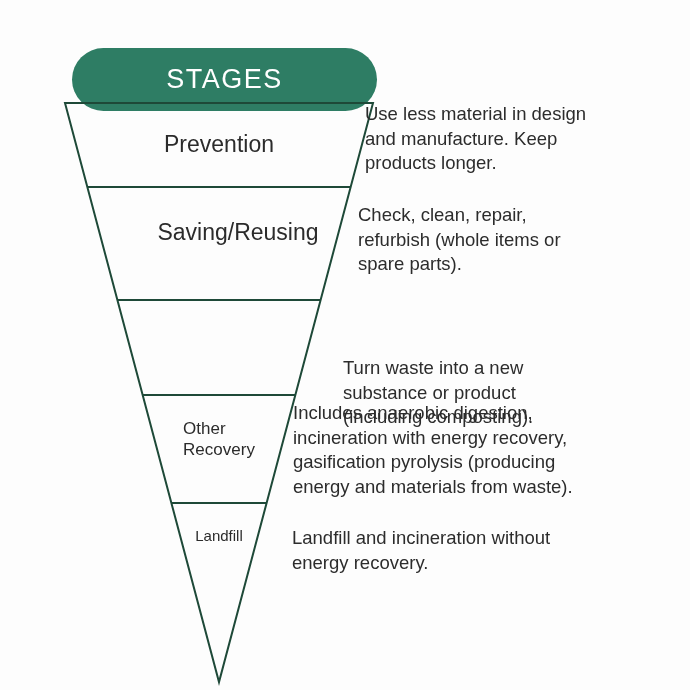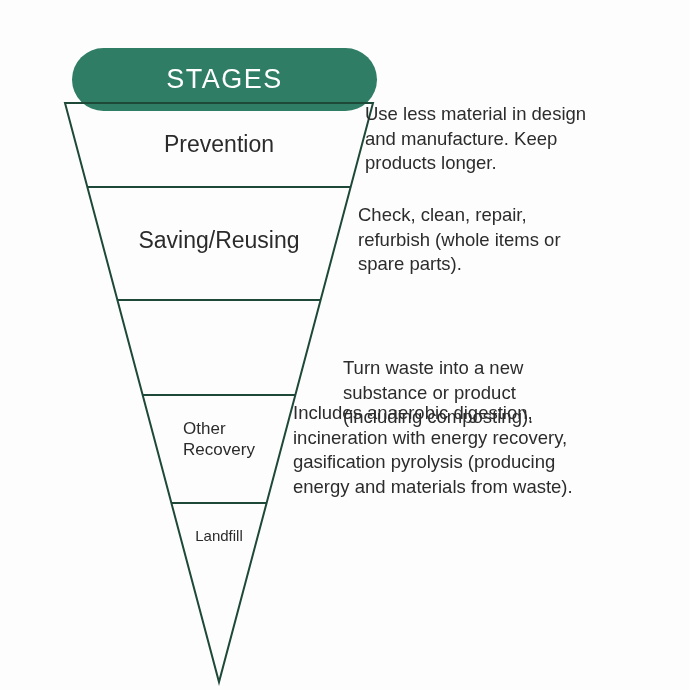--- a/index.html
+++ b/index.html
@@ -44,21 +44,21 @@
   }
   .stage-label {
     position: absolute;
     left: 219px;
     transform: translateX(-50%);
     text-align: left;
     white-space: pre-line;
     color: #2b2b2b;
   }
   .sl0 { top: 131px; font-size: 23px; }
-  .sl1 { top: 227px; font-size: 23px; }
+  .sl1 { top: 219px; font-size: 23px; margin-left: 19px; }
   .sl2 { top: 327px; font-size: 23px; }
   .sl3 { top: 418px; font-size: 17px; line-height: 21px; }
   .sl4 { top: 527px; font-size: 15px; }
   .desc {
     position: absolute;
     white-space: pre-line;
     font-size: 18.5px;
     line-height: 24.5px;
     color: #2c2c2c;
   }
@@ -97,14 +97,16 @@
   <div class="desc d1">Check, clean, repair,
 refurbish (whole items or
 spare parts).</div>
   <div class="desc d2">Turn waste into a new
 substance or product
 (including composting).</div>
   <div class="desc d3">Includes anaerobic digestion,
 incineration with energy recovery,
 gasification pyrolysis (producing
 energy and materials from waste).</div>
+  <div class="desc d4">Landfill and incineration without
+energy recovery.</div>
 
 </div>
 
 </body></html>

